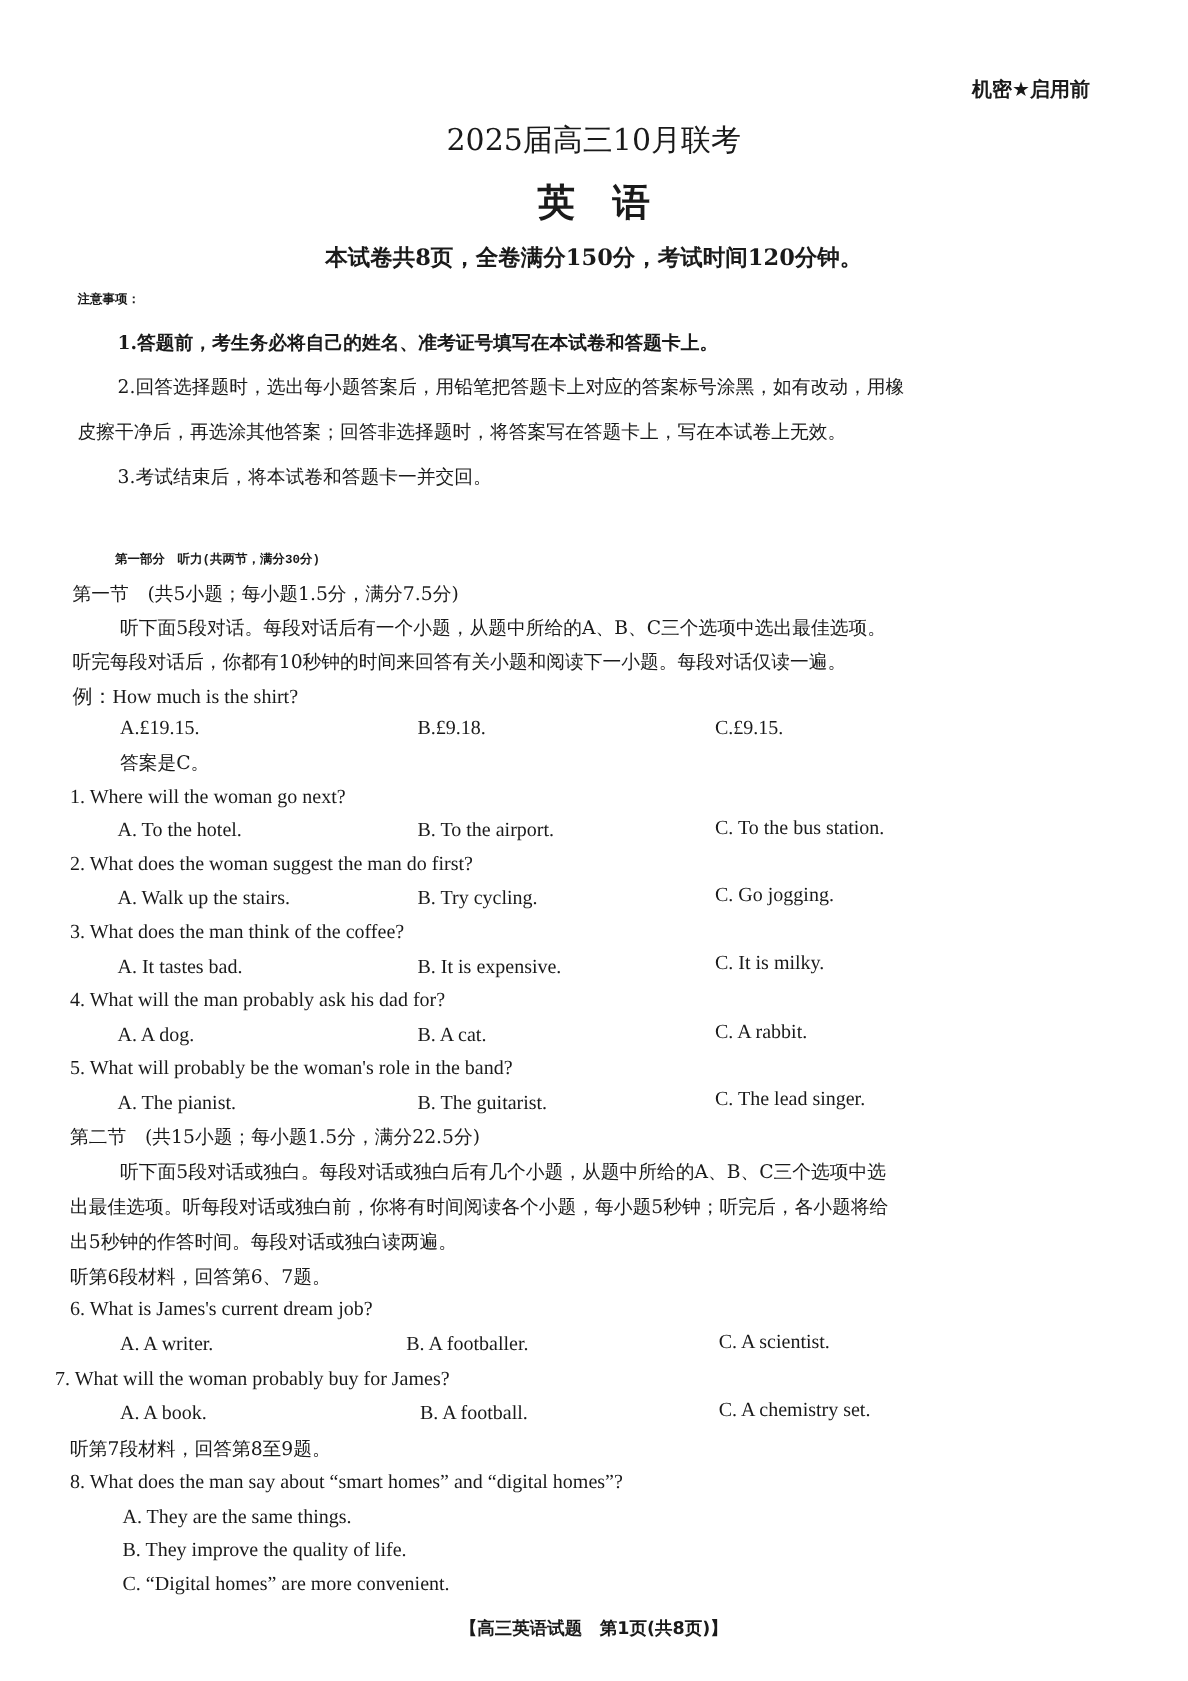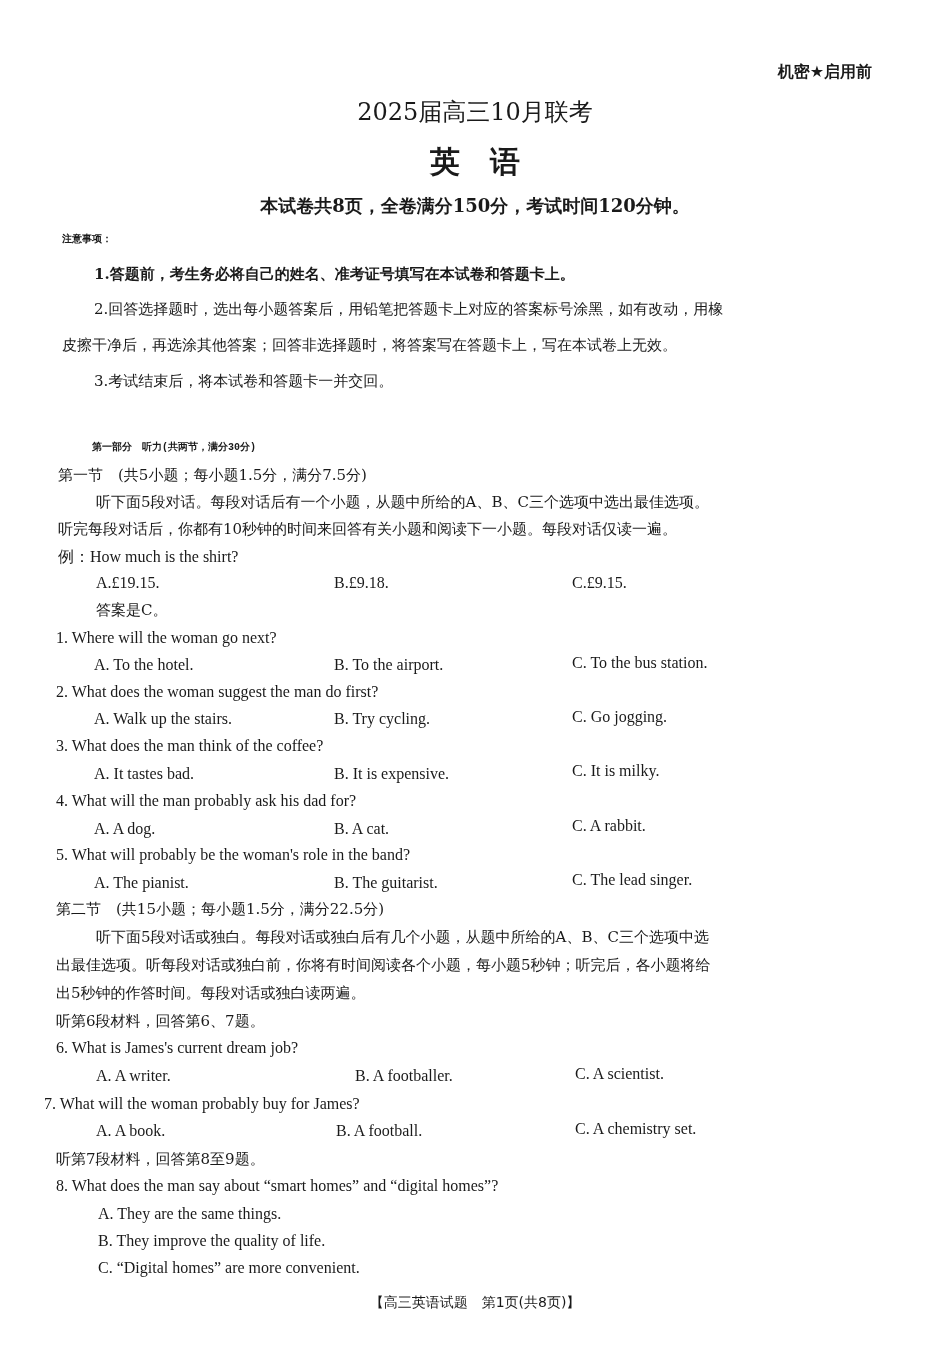--- a/index.html
+++ b/index.html
@@ -9,21 +9,21 @@
       color: #1a1a1a;
     }
     .abs { position: absolute; white-space: nowrap; }
     .secret { right: 78px; top: 62px; font-family: "DejaVu Sans", sans-serif; font-weight: bold; font-size: 16px; }
     .title { left: 0; width: 950px; text-align: center; top: 96px; font-size: 24px; }
     .subject { left: 0; width: 950px; text-align: center; top: 142px; font-size: 30px; font-weight: bold; letter-spacing: 30px; padding-left: 30px; box-sizing: border-box; font-family: "DejaVu Sans", sans-serif; }
     .info { left: 0; width: 950px; text-align: center; top: 194px; font-size: 18px; font-weight: bold; }
     .cn { font-size: 15px; }
     .cnb { font-size: 10px; font-weight: bold; font-family: Liberation Mono, monospace; }
     .en { font-size: 16px; font-family: "Liberation Serif", serif; }
-    .footer { left: 0; width: 950px; text-align: center; top: 1294px; font-size: 14px; font-weight: normal; font-family: "DejaVu Sans", sans-serif; }
+    .footer { left: 0; width: 950px; text-align: center; top: 1294px; font-size: 14px; font-weight: bold; font-family: "DejaVu Sans", sans-serif; }
   </style>
 </head>
 <body>
 
 <div class="abs secret">机密★启用前</div>
 <div class="abs title">2025届高三10月联考</div>
 <div class="abs subject">英语</div>
 <div class="abs info">本试卷共8页，全卷满分150分，考试时间120分钟。</div>
 
 <div class="abs cnb" style="left:62px;top:232px;">注意事项：</div>
@@ -68,21 +68,21 @@
 <div class="abs en" style="left:572px;top:871px;">C. The lead singer.</div>
 
 <div class="abs cn" style="left:56px;top:900px;">第二节　(共15小题；每小题1.5分，满分22.5分)</div>
 <div class="abs cn" style="left:96px;top:928px;">听下面5段对话或独白。每段对话或独白后有几个小题，从题中所给的A、B、C三个选项中选</div>
 <div class="abs cn" style="left:56px;top:956px;">出最佳选项。听每段对话或独白前，你将有时间阅读各个小题，每小题5秒钟；听完后，各小题将给</div>
 <div class="abs cn" style="left:56px;top:984px;">出5秒钟的作答时间。每段对话或独白读两遍。</div>
 <div class="abs cn" style="left:56px;top:1012px;">听第6段材料，回答第6、7题。</div>
 
 <div class="abs en" style="left:56px;top:1039px;">6. What is James's current dream job?</div>
 <div class="abs en" style="left:96px;top:1067px;">A. A writer.</div>
-<div class="abs en" style="left:355px;top:1067px;">B. A footballer.</div>
+<div class="abs en" style="left:325px;top:1067px;">B. A footballer.</div>
 <div class="abs en" style="left:575px;top:1065px;">C. A scientist.</div>
 
 <div class="abs en" style="left:44px;top:1095px;">7. What will the woman probably buy for James?</div>
 <div class="abs en" style="left:96px;top:1122px;">A. A book.</div>
 <div class="abs en" style="left:336px;top:1122px;">B. A football.</div>
 <div class="abs en" style="left:575px;top:1120px;">C. A chemistry set.</div>
 
 <div class="abs cn" style="left:56px;top:1150px;">听第7段材料，回答第8至9题。</div>
 <div class="abs en" style="left:56px;top:1177px;">8. What does the man say about “smart homes” and “digital homes”?</div>
 <div class="abs en" style="left:98px;top:1205px;">A. They are the same things.</div>

